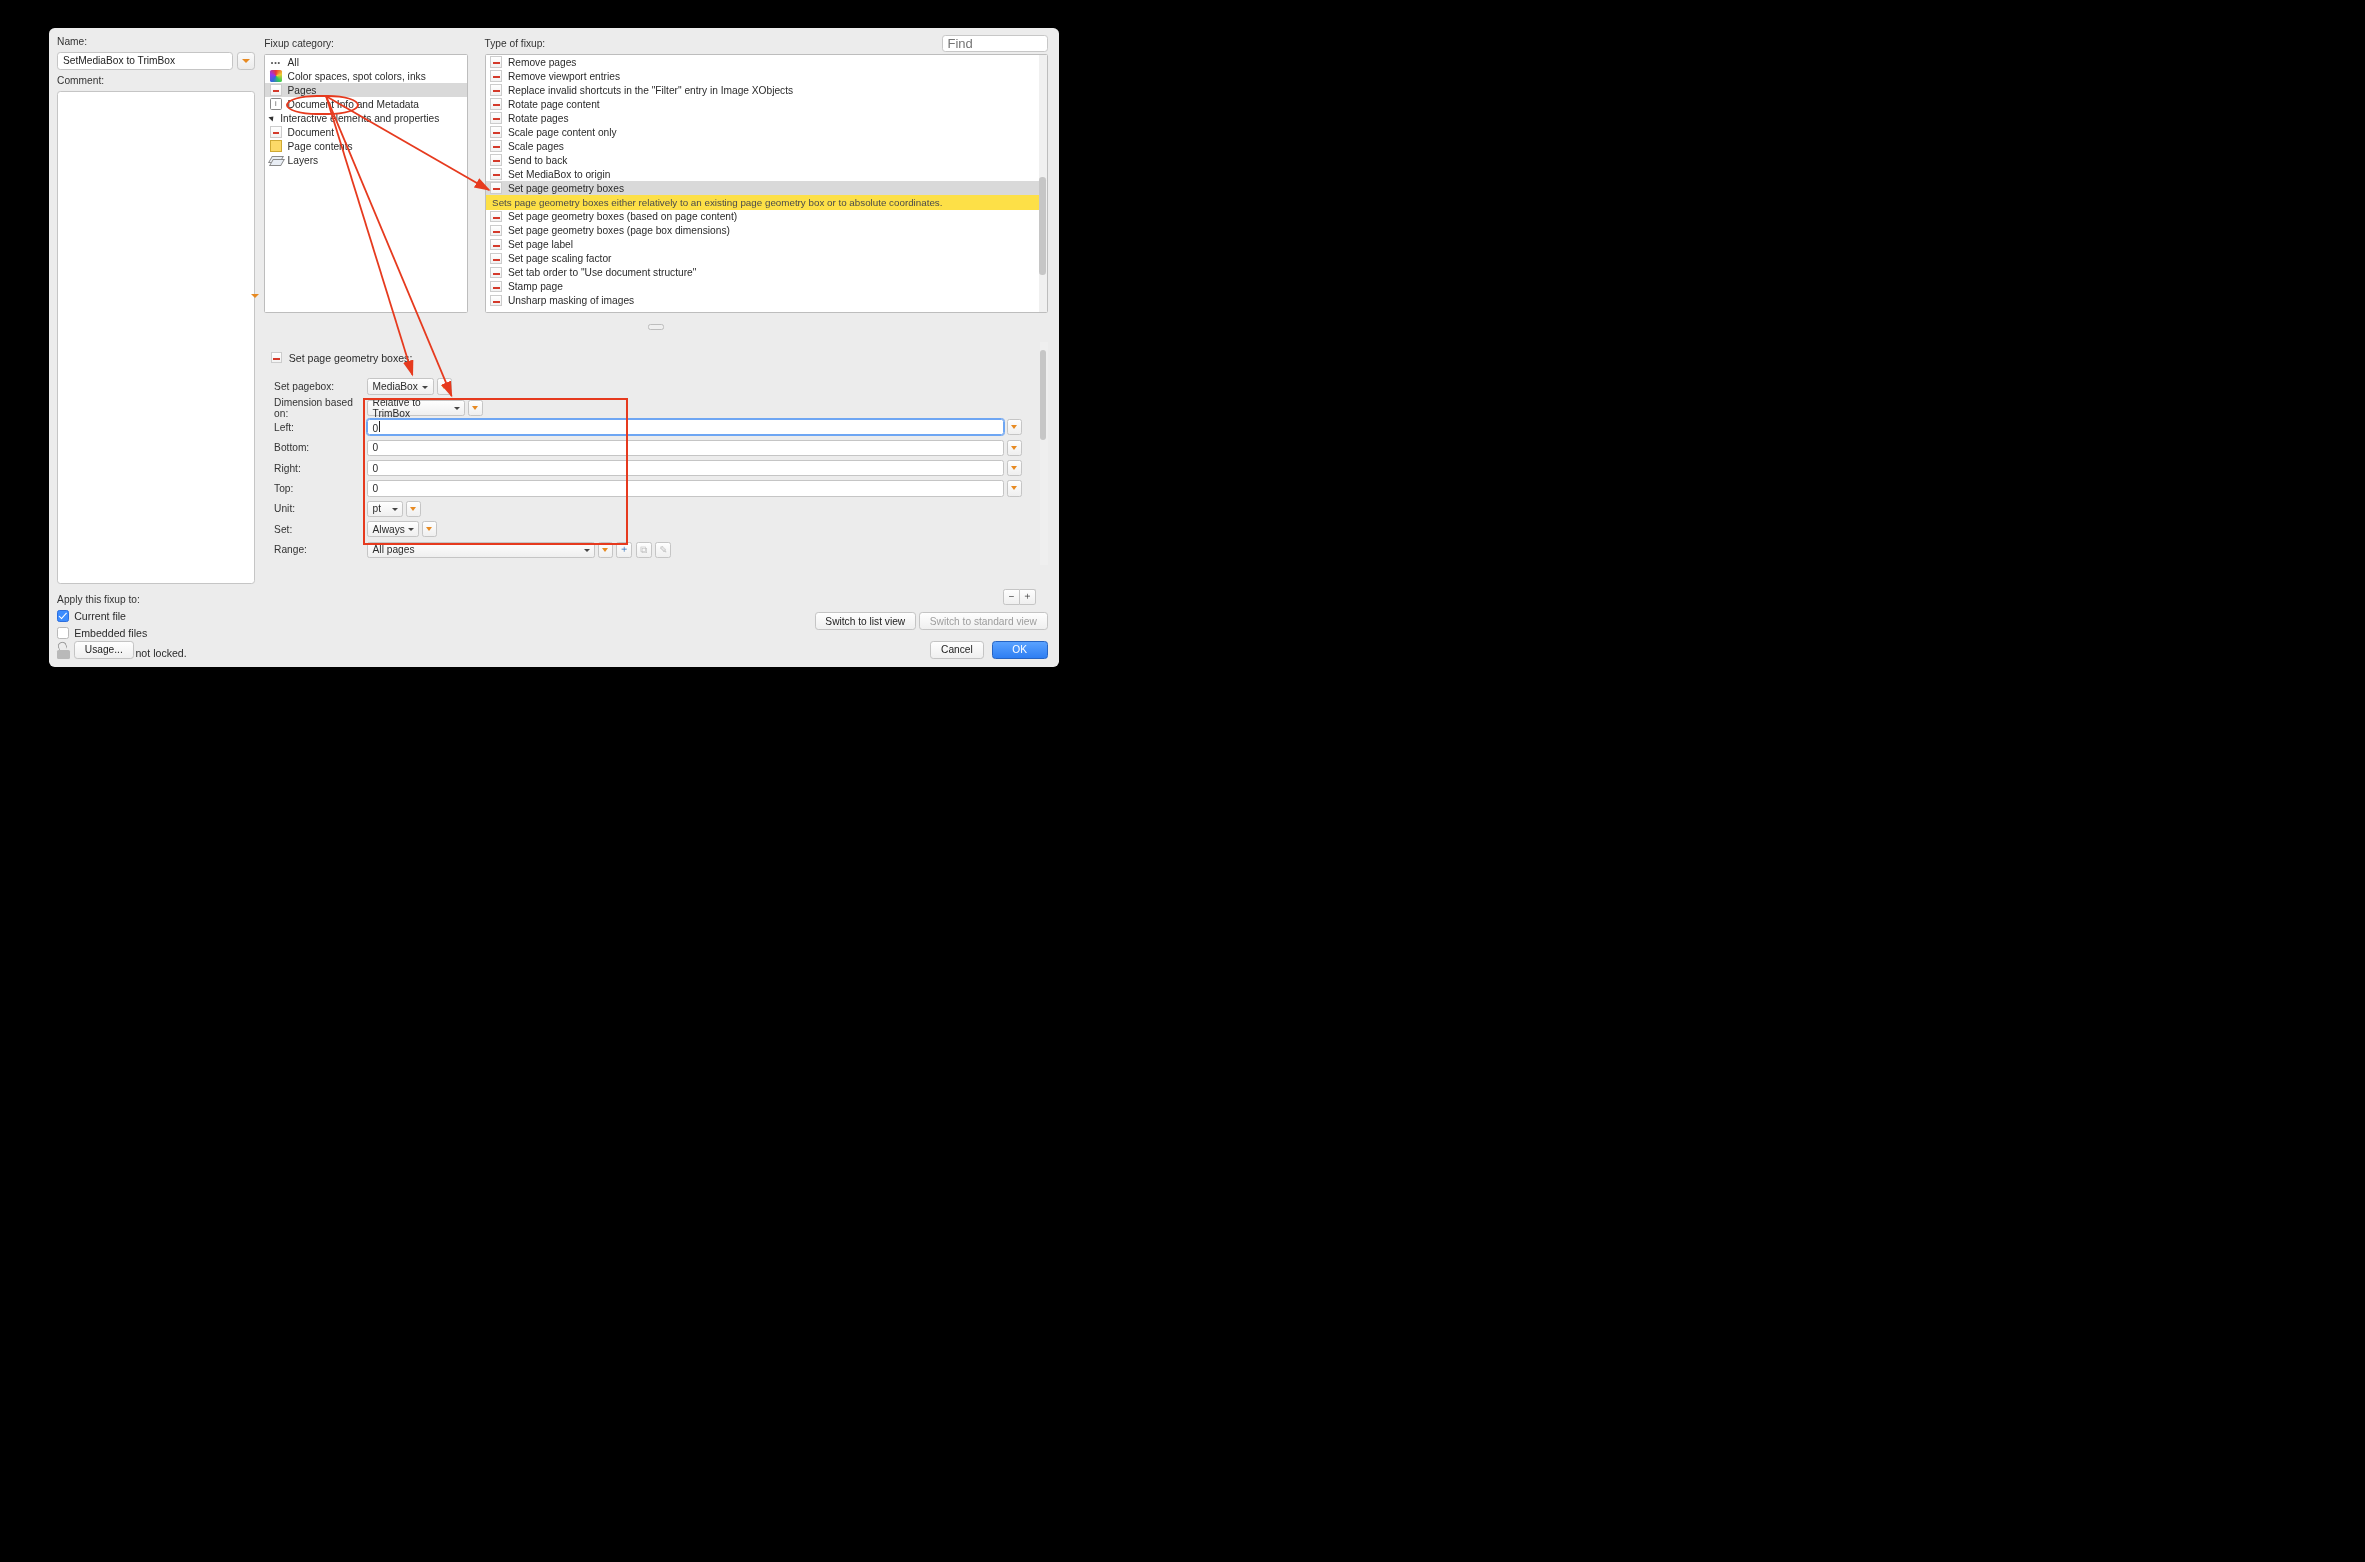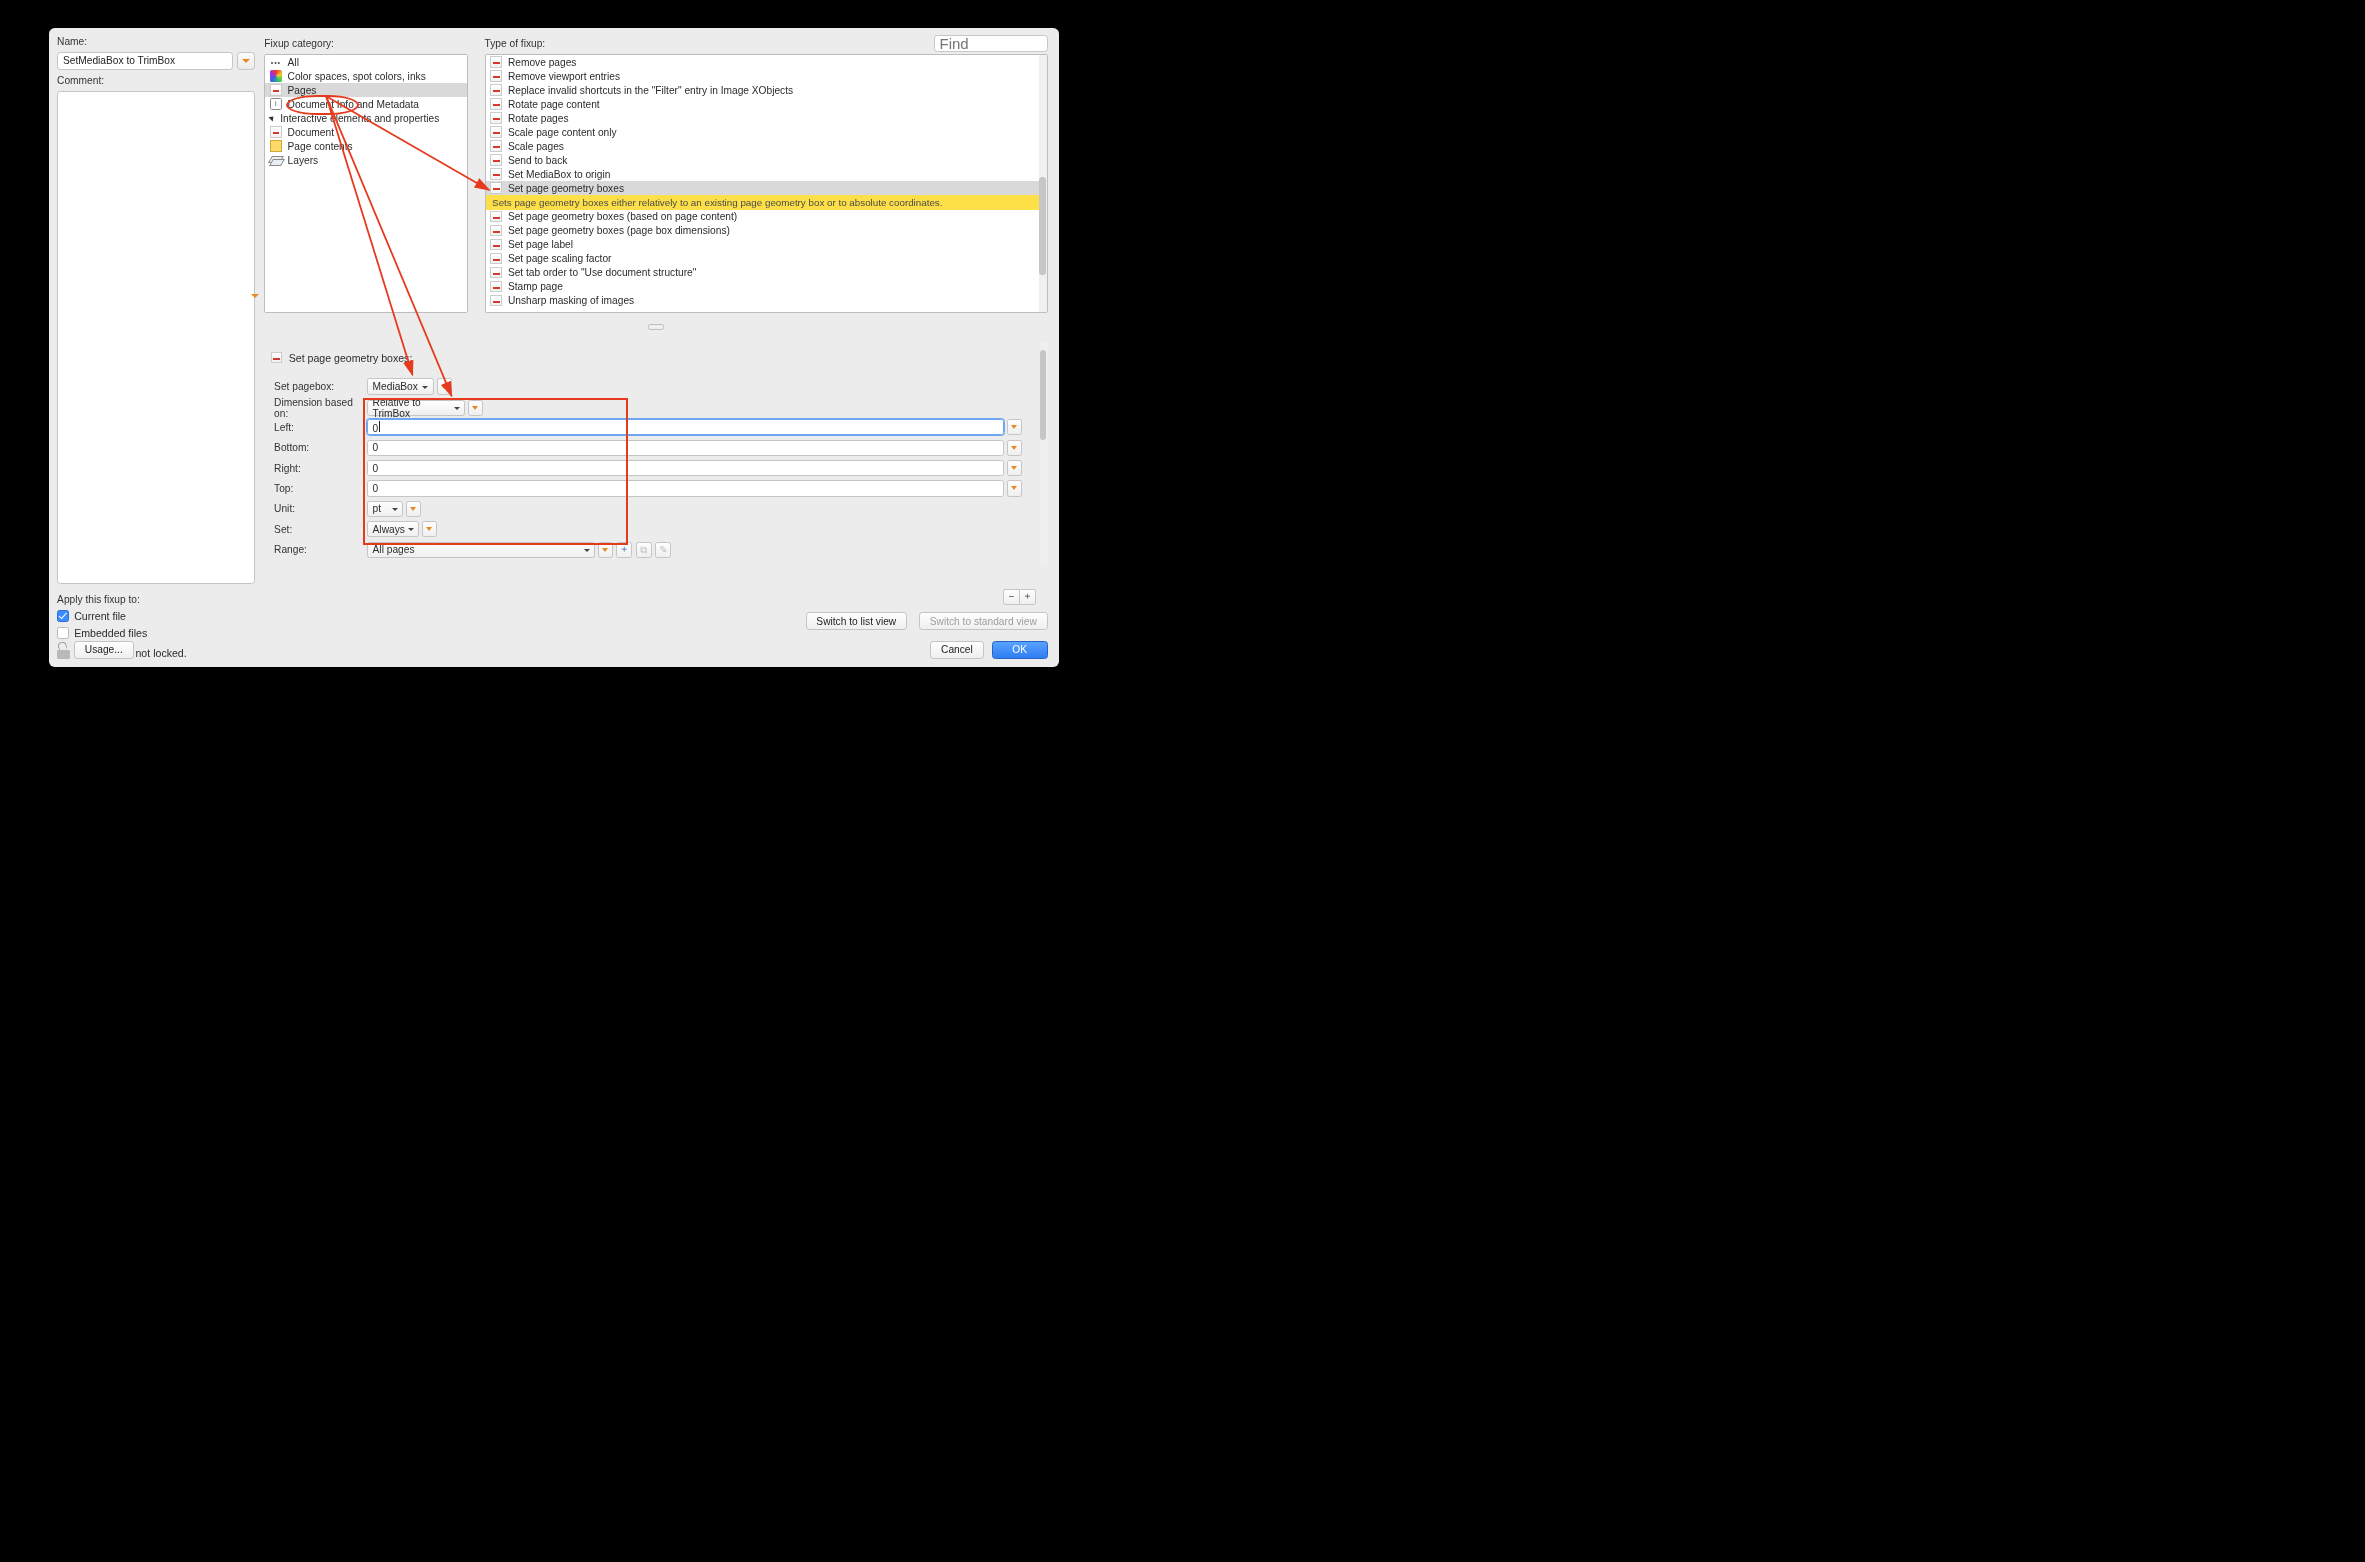--- a/index.html
+++ b/index.html
@@ -178,27 +178,27 @@
     overflow: hidden;
   }
   .top-panels {
     display: grid;
     grid-template-columns: 204px 1fr;
     gap: 16.3px;
     height: 277px;
   }
   .panel-hdr { display:flex; justify-content:space-between; align-items:center; height:14.7px; }
   .search-input {
-    width: 114px;
+    width: 106px;
     height: 16.3px;
     border:0.8px solid #c7c7c7;
     border-radius:3.3px;
     background:#fff;
     padding: 0 4.9px;
-    font-size:15px;
+    font-size:13px;
     color:#888;
   }
   .list-frame {
     border:0.8px solid #bdbdbd;
     background:#fff;
     border-radius:1.6px;
     flex:1;
     overflow:auto;
     position: relative;
   }
@@ -359,21 +359,21 @@
     border-radius:2.4px;
     background:linear-gradient(#fefefe,#efefef);
     display:flex;align-items:center;justify-content:center;
     font-size:9.8px; color:#444;
     cursor:pointer;
   }
   .icon-btn.disabled { color:#bcbcbc; cursor:default;}
 
   .view-btns {
     position:absolute; right:11.4px; bottom:37px;
-    display:flex; gap:12px;
+    display:flex; gap:3px;
   }
   .plusminus {
     position:absolute; right:23px; bottom:62px;
     display:flex; gap:0;
   }
   .plusminus .icon-btn { border-radius:0; }
   .plusminus .icon-btn:first-child { border-top-left-radius:2.4px; border-bottom-left-radius:2.4px;}
   .plusminus .icon-btn:last-child { border-left:none; border-top-right-radius:2.4px; border-bottom-right-radius:2.4px;}
 
   

